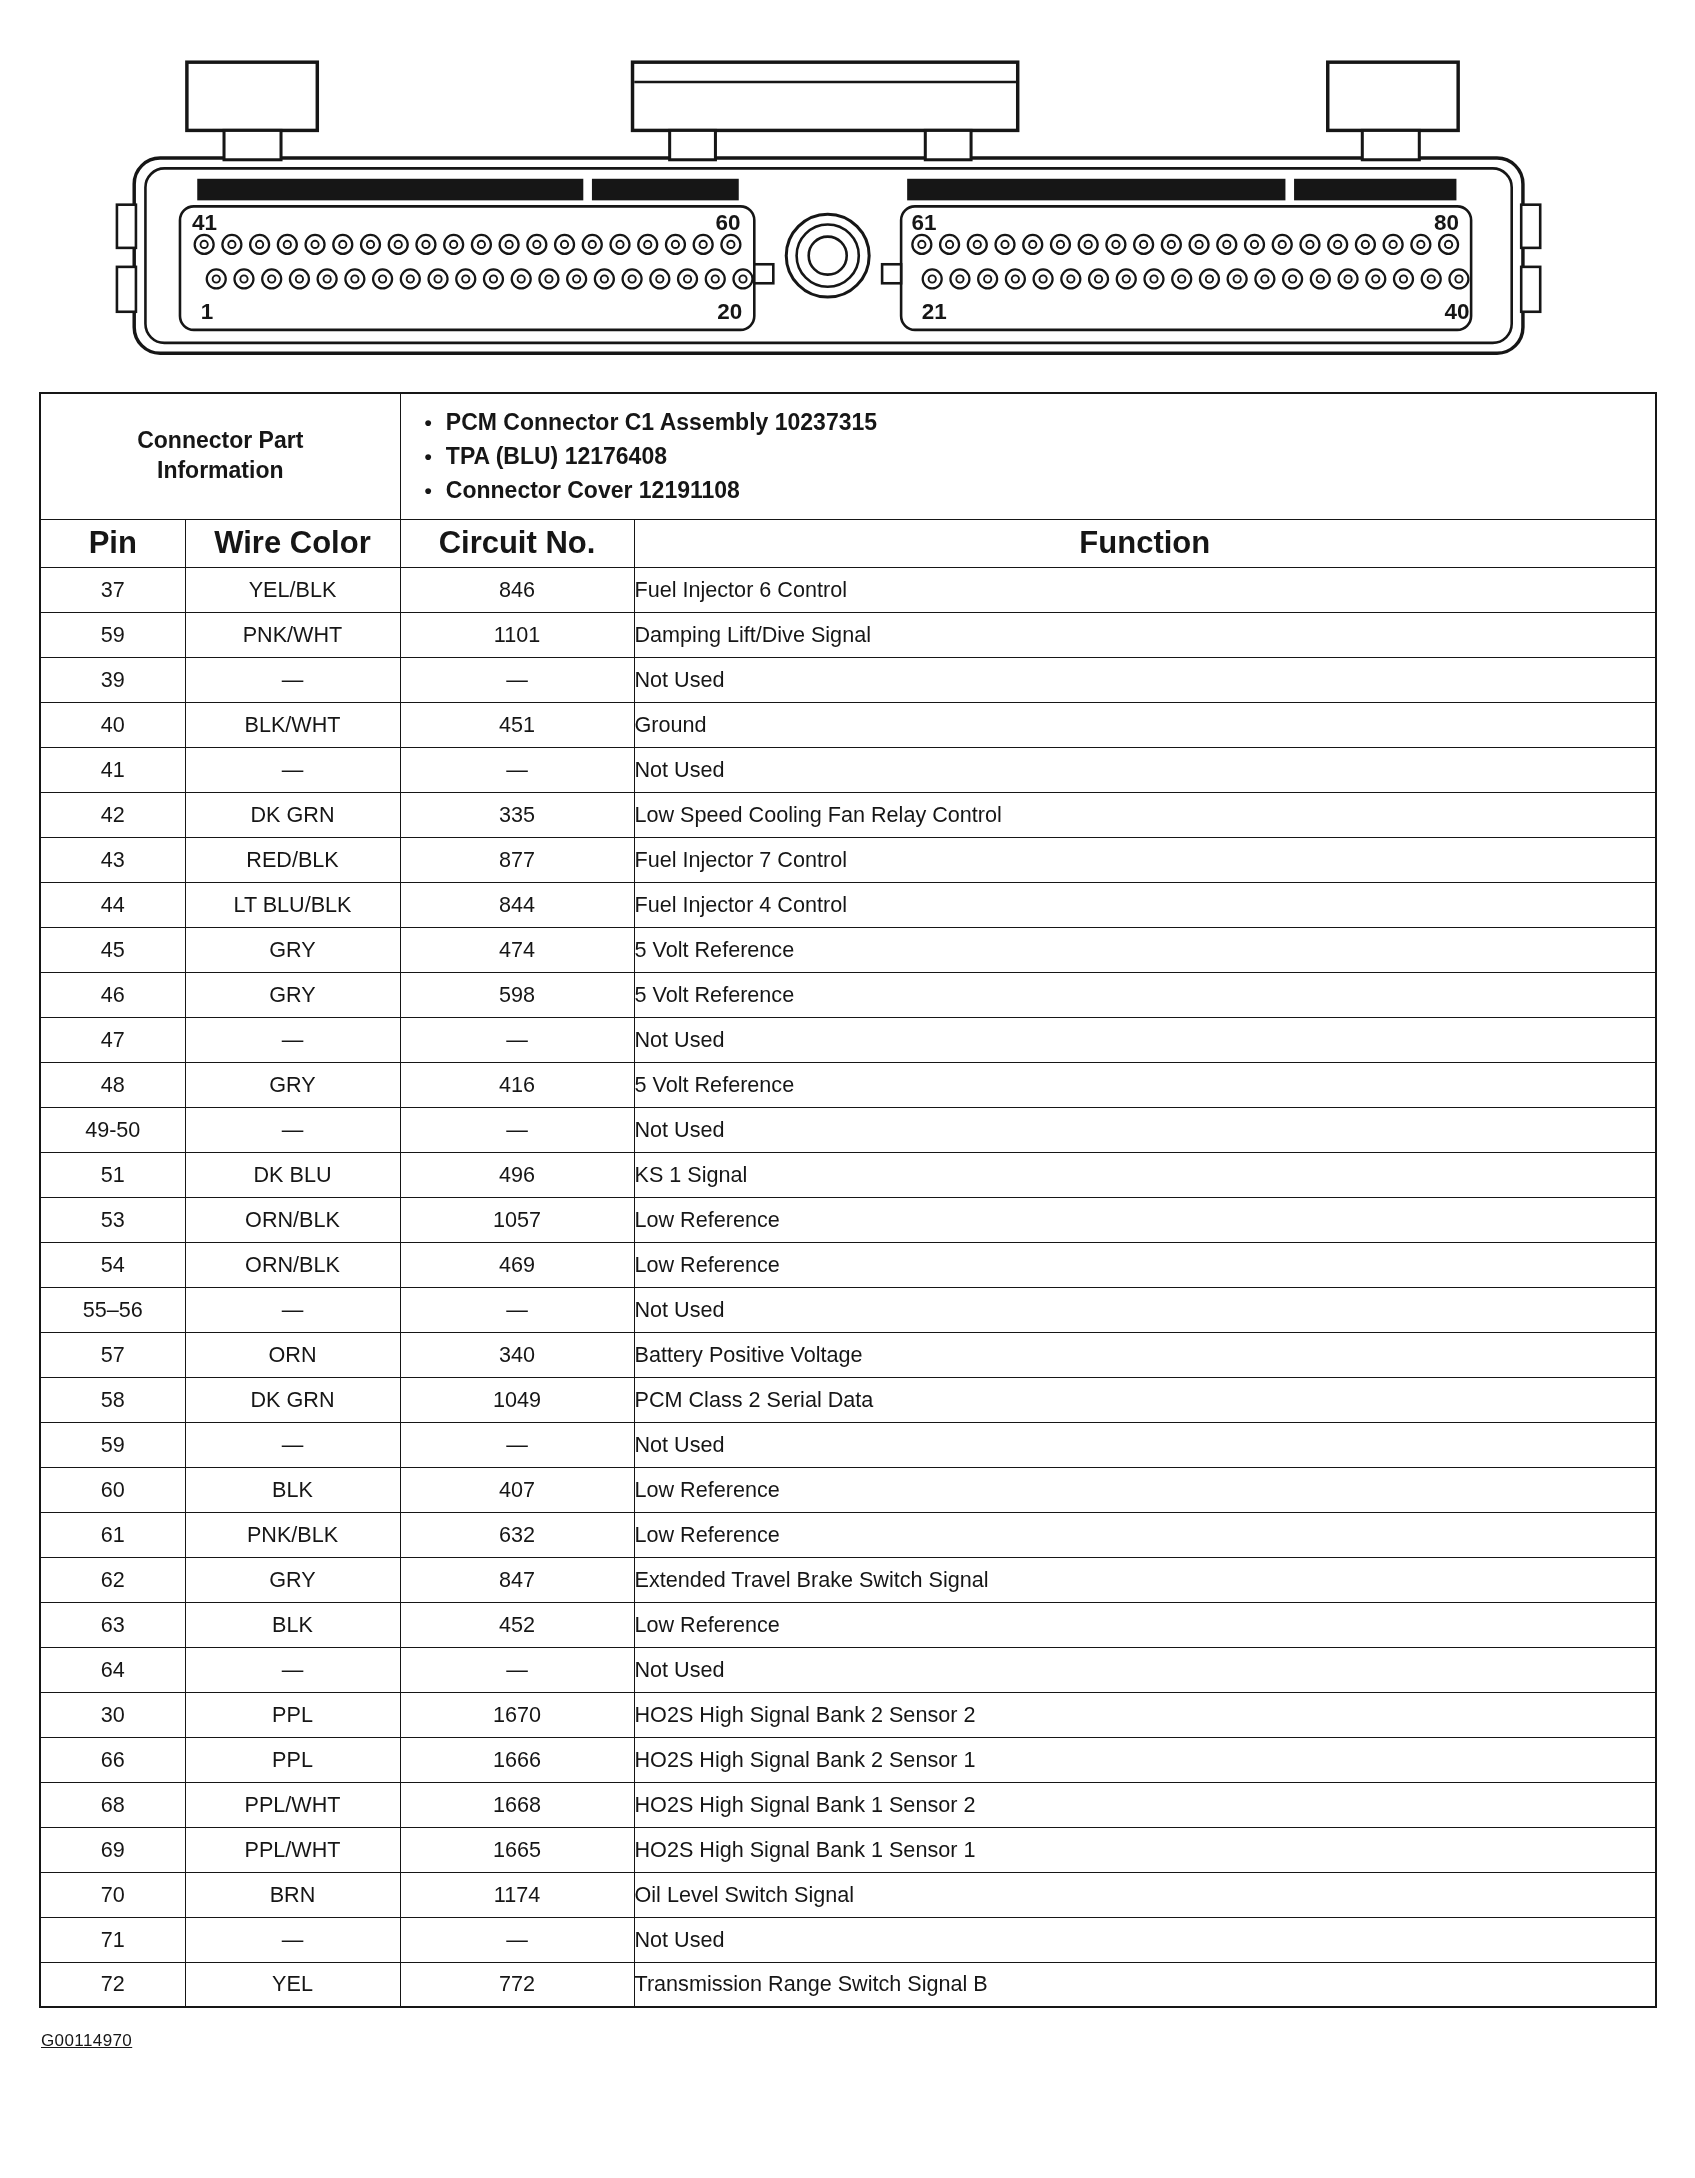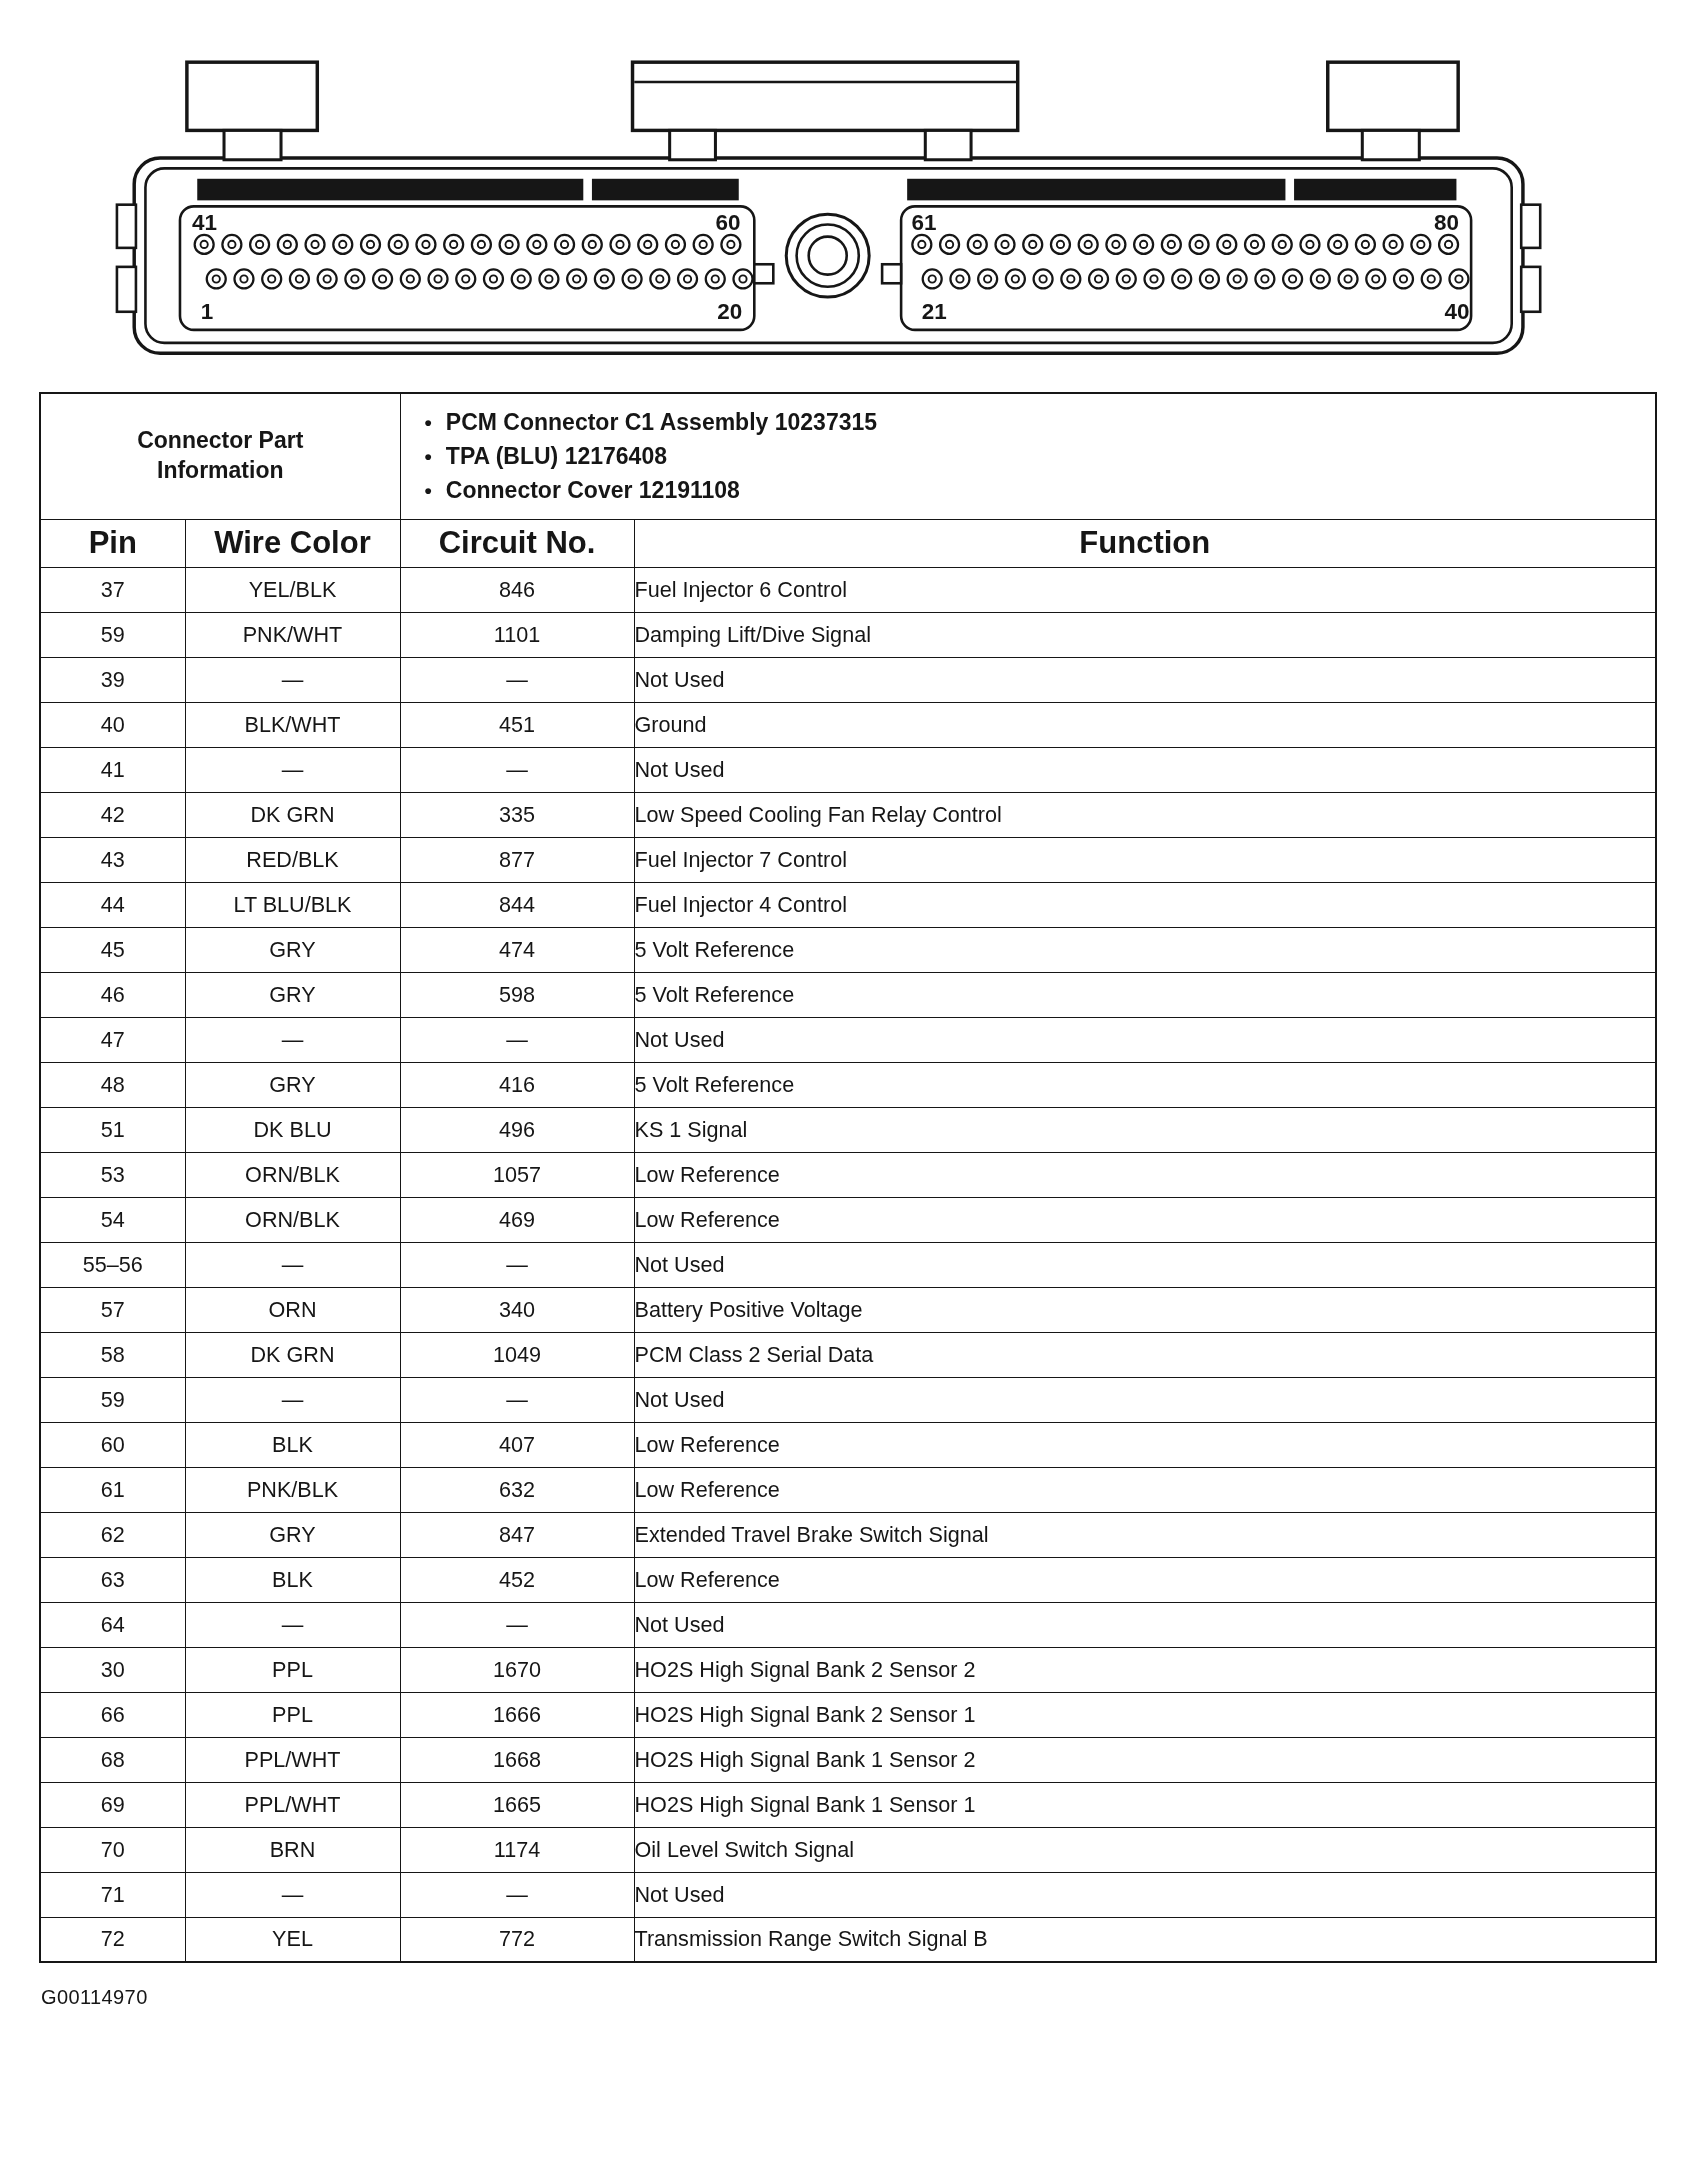--- a/index.html
+++ b/index.html
@@ -27,21 +27,21 @@
   tr.info-row th { height: 126px; vertical-align: middle; }
   th.part-info { font-size: 23px; font-weight: bold; text-align: center; }
   th.part-info .wrap { width: 221px; margin: 8px auto; line-height: 1.3; white-space: normal; }
   th.part-bullets { text-align: left; padding-left: 24px; font-size: 23px; font-weight: bold; }
   .bullet-line { display: flex; align-items: center; margin: 7px 0; }
   .bullet { font-size: 21px; margin-right: 14px; line-height: 1; }
   tr.cols-row th { height: 48px; font-size: 31px; font-weight: bold; text-align: center; }
   tbody td { height: 45px; font-size: 21.6px; }
   td.c-pin, td.c-wire, td.c-circuit { text-align: center; }
   td.c-func { text-align: left; padding-left: 0; }
-  .caption { margin: 22.5px 0 0 41px; font-size: 20px; letter-spacing: 0.4px; }
+  .caption { margin: 22.5px 0 0 41px; font-size: 17px; letter-spacing: 0.4px; text-decoration: underline; }
 </style>
 </head>
 <body>
 
 <svg class="connector" width="1696" height="380" viewBox="0 0 1961 440">
 
   <g>
     <rect class="outline" x="154" y="183" width="1608" height="226" rx="30" stroke-width="4"></rect>
     <rect class="outline" x="167" y="195" width="1582" height="202" rx="22" stroke-width="3"></rect>
   </g>
@@ -520,20 +520,26 @@
     <td class="c-circuit">—</td>
     <td class="c-func">Not Used</td>
   </tr>
       <tr>
     <td class="c-pin">48</td>
     <td class="c-wire">GRY</td>
     <td class="c-circuit">416</td>
     <td class="c-func">5 Volt Reference</td>
   </tr>
       <tr>
+    <td class="c-pin">49-50</td>
+    <td class="c-wire">—</td>
+    <td class="c-circuit">—</td>
+    <td class="c-func">Not Used</td>
+  </tr>
+      <tr>
     <td class="c-pin">51</td>
     <td class="c-wire">DK BLU</td>
     <td class="c-circuit">496</td>
     <td class="c-func">KS 1 Signal</td>
   </tr>
       <tr>
     <td class="c-pin">53</td>
     <td class="c-wire">ORN/BLK</td>
     <td class="c-circuit">1057</td>
     <td class="c-func">Low Reference</td>

